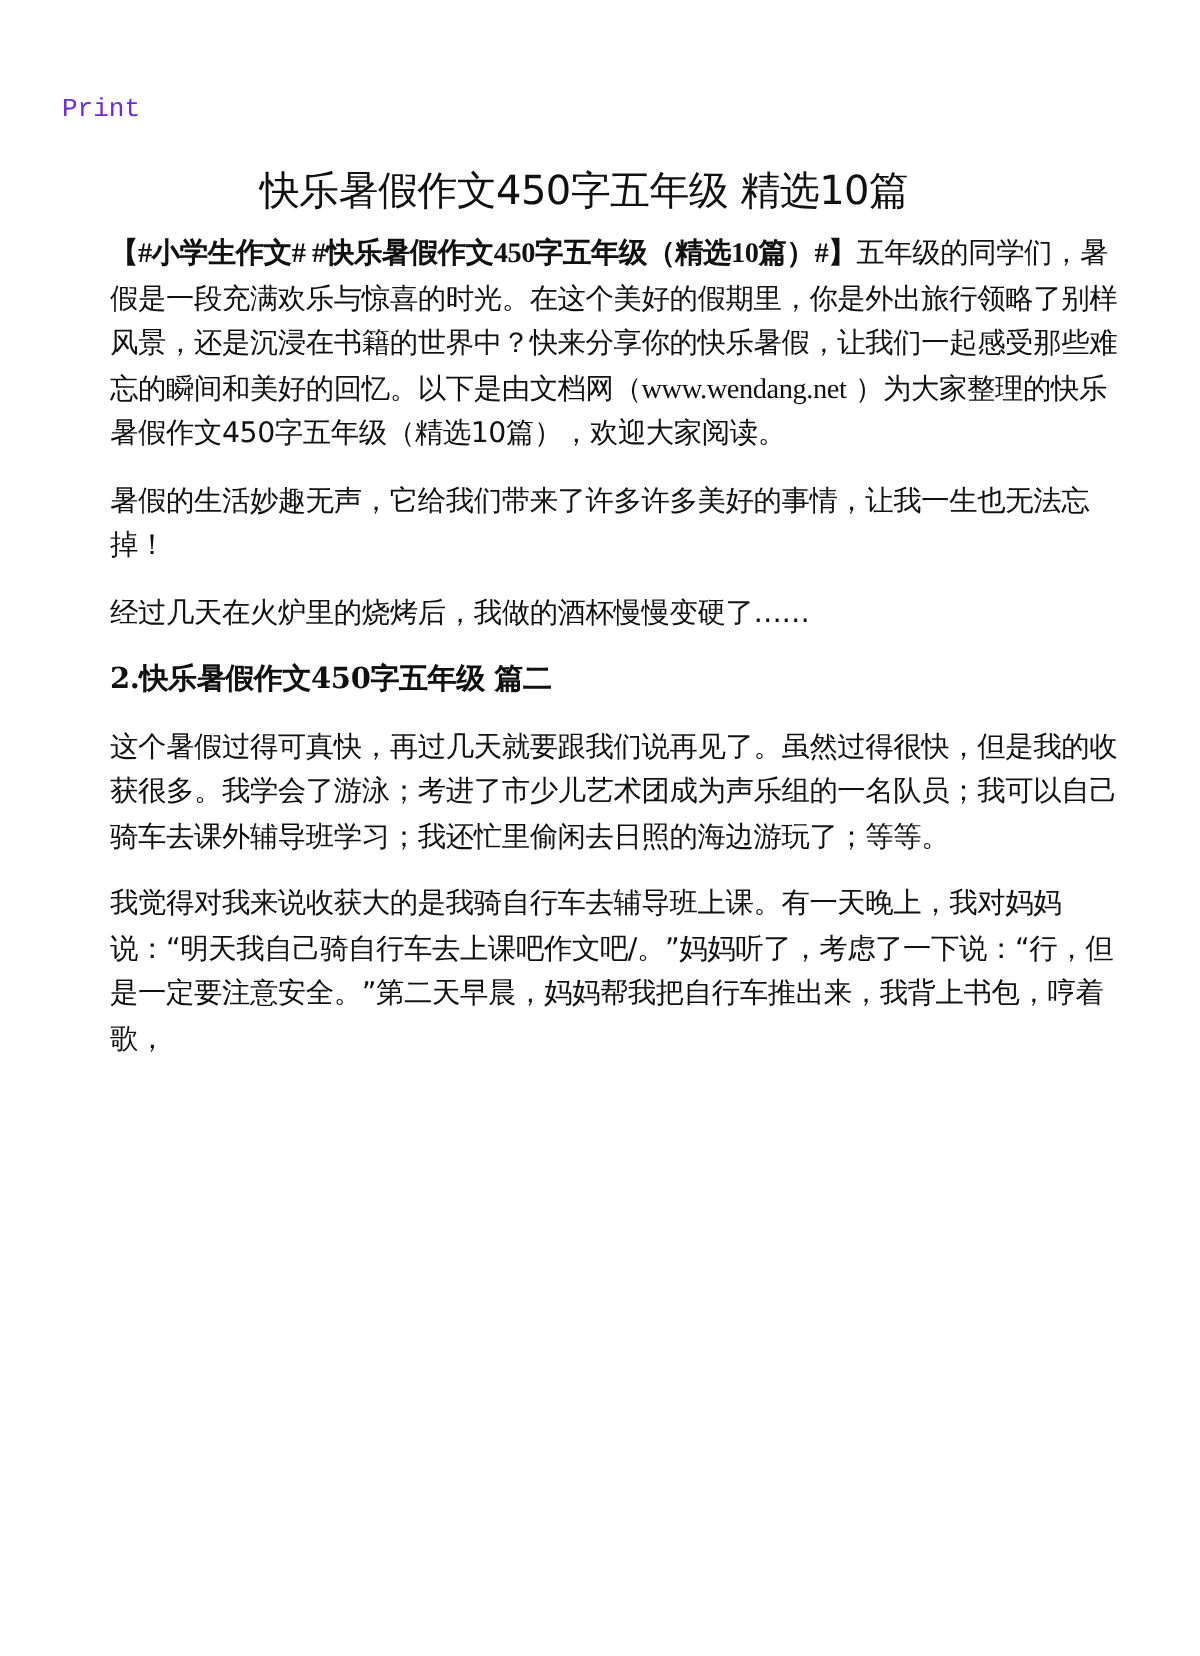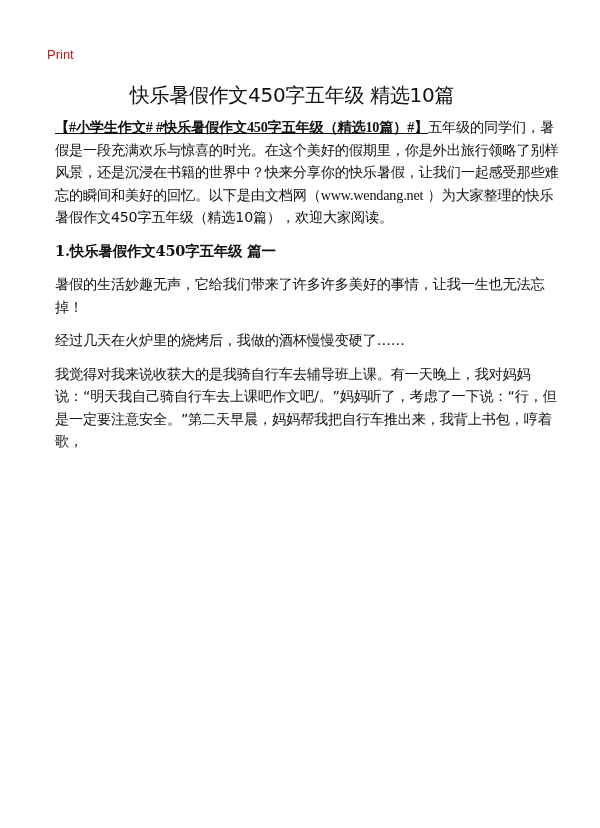--- a/index.html
+++ b/index.html
@@ -1,31 +1,32 @@
 <!DOCTYPE html>
 <html><head>
 <meta charset="utf-8">
 <style>
   html, body { margin: 0; padding: 0; background: #ffffff; }
   body { width: 600px; height: 828px; overflow: hidden; position: relative; color: #111; font-family: "DejaVu Sans", sans-serif; }
-  .print { position: absolute; left: 47px; top: 47px; font-family: Liberation Sans, sans-serif; font-size: 13px; color: #b91c1c; }
+  .print { position: absolute; left: 31px; top: 47px; font-family: Liberation Mono, monospace; font-size: 13px; color: #6d28d9; }
   .title { position: absolute; left: 0; width: 584px; top: 82px; text-align: center; font-family: "DejaVu Sans", sans-serif; font-size: 20px; color: #111; letter-spacing: -0.3px; }
   .content { position: absolute; left: 55px; top: 116px; width: 505px; font-size: 14.2px; line-height: 22.5px; letter-spacing: -0.2px; }
   .content p { margin: 0 0 11px 0; }
-  .intro-tag { font-family: "Liberation Serif", "DejaVu Serif", serif; font-weight: bold; text-decoration: underline; }
+  .intro-tag { font-family: "Liberation Serif", "DejaVu Serif", serif; font-weight: bold; }
   .heading { font-family: "DejaVu Serif", serif; font-weight: bold; font-size: 14.5px; margin: 0 0 11px 0; }
   .url { font-family: "Liberation Serif", serif; margin-top: 26px; }
 </style>
 </head>
 <body>
 
 <div class="print">Print</div>
 <div class="title">快乐暑假作文450字五年级 精选10篇</div>
 
 <div class="content">
   <p><span class="intro-tag">【#小学生作文# #快乐暑假作文450字五年级（精选10篇）#】</span><span>五年级的同学们，暑假是一段充满欢乐与惊喜的时光。在这个美好的假期里，你是外出旅行领略了别样风景，还是沉浸在书籍的世界中？快来分享你的快乐暑假，让我们一起感受那些难忘的瞬间和美好的回忆。以下是由文档网（</span><span class="url">www.wendang.net</span><span> ）为大家整理的快乐暑假作文450字五年级（精选10篇），欢迎大家阅读。</span></p>
 
-  <div class="heading">1.快乐暑假作文450字五年级 篇一</div>
   <p>暑假的生活妙趣无声，它给我们带来了许多许多美好的事情，让我一生也无法忘掉！</p>
   <p>经过几天在火炉里的烧烤后，我做的酒杯慢慢变硬了……</p>
 
+  <div class="heading">2.快乐暑假作文450字五年级 篇二</div>
+  <p>这个暑假过得可真快，再过几天就要跟我们说再见了。虽然过得很快，但是我的收获很多。我学会了游泳；考进了市少儿艺术团成为声乐组的一名队员；我可以自己骑车去课外辅导班学习；我还忙里偷闲去日照的海边游玩了；等等。</p>
   <p>我觉得对我来说收获大的是我骑自行车去辅导班上课。有一天晚上，我对妈妈说：“明天我自己骑自行车去上课吧作文吧/。”妈妈听了，考虑了一下说：“行，但是一定要注意安全。”第二天早晨，妈妈帮我把自行车推出来，我背上书包，哼着歌，</p>
 </div>
 
 </body></html>

